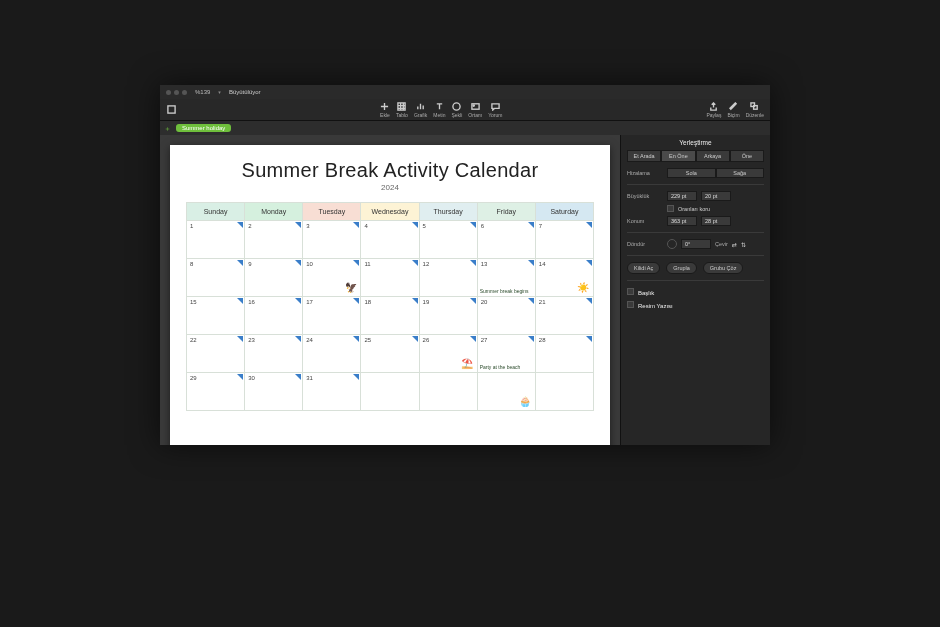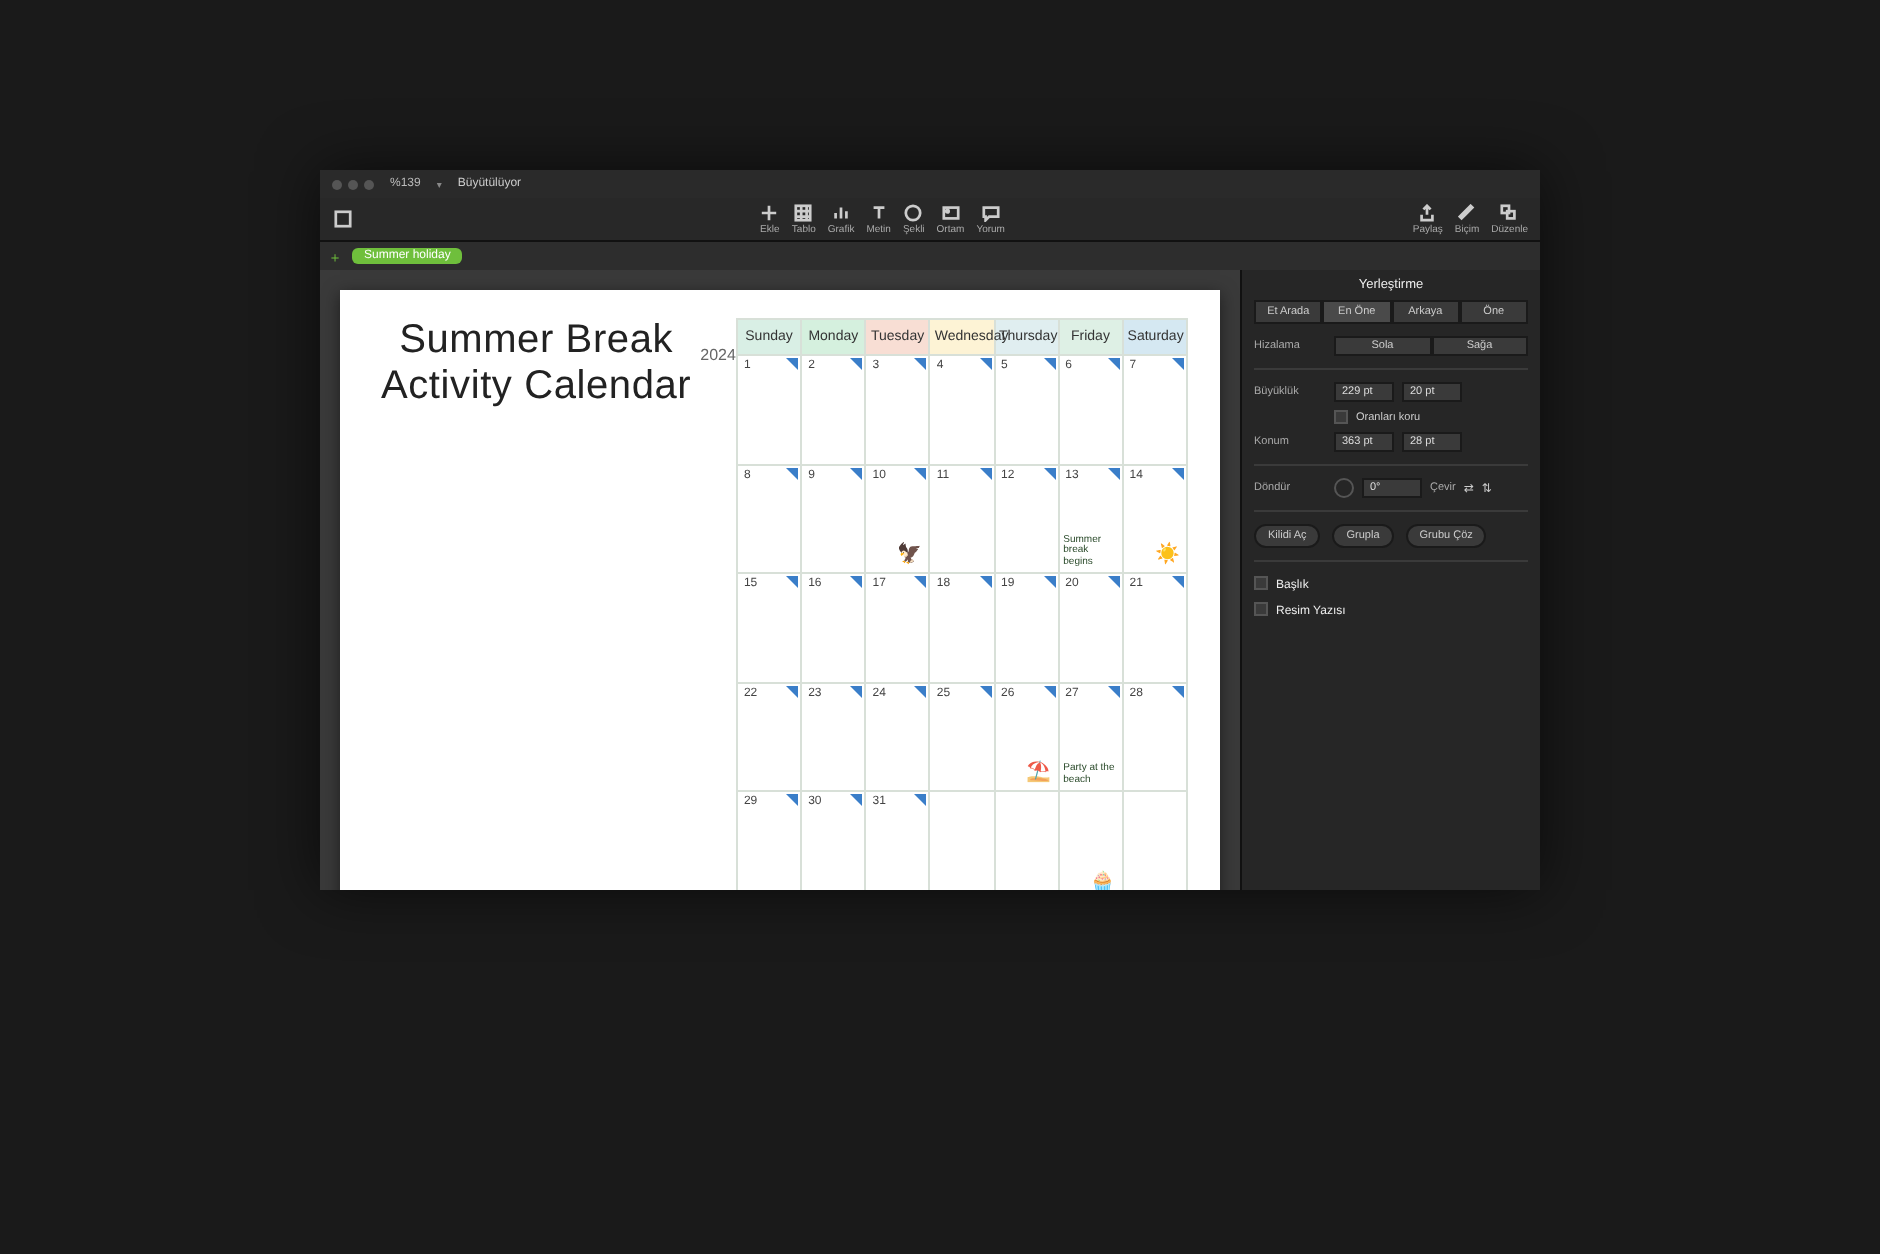--- a/index.html
+++ b/index.html
@@ -91,34 +91,35 @@
     padding: 10px 10px 0;
     overflow:hidden;
   }
   .page {
     background:#fff;
     width: 470px;
     height: 320px;
     box-shadow: 0 2px 8px rgba(0,0,0,0.5);
     padding: 14px 16px;
     display:flex;
+    flex-direction:column;
     overflow:hidden;
   }
   .page-title {
     font-size: 20px;
     font-weight: 400;
     text-align:center;
     color:#222;
     letter-spacing: 0.3px;
   }
   .page-year {
-    text-align:left;
+    text-align:center;
     font-size:8px;
     color:#666;
-    margin-top:14px;
+    margin-top:1px;
     margin-bottom:10px;
   }
   table.calendar {
     width:100%;
     border-collapse:collapse;
     table-layout:fixed;
     font-size:6px;
   }
   table.calendar th {
     padding:5px 2px;

